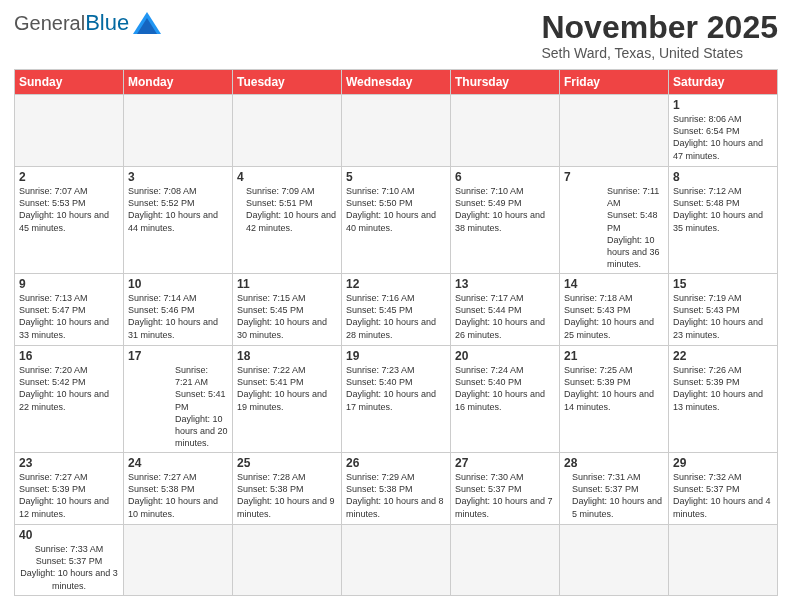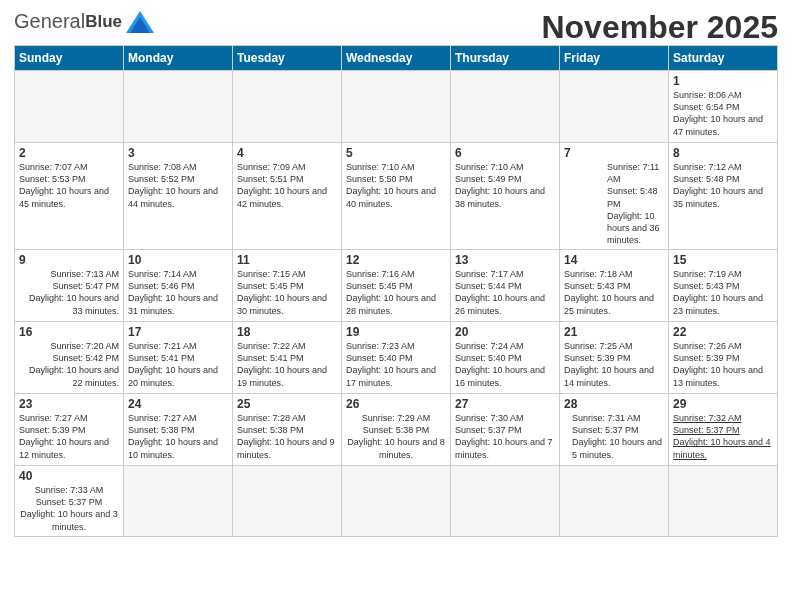--- a/index.html
+++ b/index.html
@@ -13,41 +13,41 @@
     .page {
       width: 792px;
       min-height: 612px;
       background: #fff;
       padding: 10px 14px 10px 14px;
     }
     .header {
       display: flex;
       align-items: flex-start;
       justify-content: space-between;
-      margin-bottom: 0;
+      margin-bottom: 8px;
     }
     .logo-area {
       display: flex;
       flex-direction: column;
       align-items: flex-start;
     }
     .logo-text {
       display: flex;
       align-items: center;
       font-size: 22px;
       font-weight: normal;
     }
     .logo-general {
       color: #555;
       font-size: 20px;
     }
     .logo-blue {
-      color: #404040;
-      font-size: 17px;
-      font-weight: bold;
+      color: #0369a1;
+      font-size: 22px;
+      font-weight: normal;
     }
     .logo-icon {
       margin-left: 4px;
       width: 28px;
       height: 22px;
     }
     .title-area {
       text-align: left;
     }
     .month-title {
@@ -59,21 +59,21 @@
     .subtitle {
       font-size: 14px;
       color: #555;
     }
     .calendar-table {
       width: 100%;
       border-collapse: collapse;
       table-layout: fixed;
     }
     .calendar-table th {
-      background-color: #0369a1;
+      background-color: #ef4444;
       color: #fff;
       font-size: 12px;
       font-weight: bold;
       padding: 5px 4px;
       text-align: left;
       border: 1px solid #ccc;
     }
     .calendar-table td {
       border: 1px solid #ccc;
       vertical-align: top;
@@ -112,20 +112,21 @@
         <span class="logo-general">General</span>
         <span class="logo-blue">Blue</span>
         <svg class="logo-icon" viewBox="0 0 28 22" xmlns="http://www.w3.org/2000/svg">
           <polygon points="0,22 14,0 28,22" fill="#2196F3"></polygon>
           <polygon points="4,22 14,6 24,22" fill="#1565C0"></polygon>
         </svg>
       </div>
     </div>
     <div class="title-area">
       <div class="month-title">November 2025</div>
+      <div class="subtitle">Seth Ward, Texas, United States</div>
     </div>
   </div>
 
   <table class="calendar-table">
     <thead>
       <tr>
         <th>Sunday</th>
         <th>Monday</th>
         <th>Tuesday</th>
         <th>Wednesday</th>
@@ -157,21 +158,21 @@
 Daylight: 10 hours and 45 minutes.</div>
           </td>
           <td>
             <span class="day-number">3</span>
             <div class="day-info" style="white-space: pre-line;">Sunrise: 7:08 AM
 Sunset: 5:52 PM
 Daylight: 10 hours and 44 minutes.</div>
           </td>
           <td>
             <span class="day-number">4</span>
-            <div class="day-info" style="white-space: pre-line;">Sunrise: 7:09 AM
+            <div class="day-info" style="white-space: pre-line; margin-left: 9px;">Sunrise: 7:09 AM
 Sunset: 5:51 PM
 Daylight: 10 hours and 42 minutes.</div>
           </td>
           <td>
             <span class="day-number">5</span>
             <div class="day-info" style="white-space: pre-line;">Sunrise: 7:10 AM
 Sunset: 5:50 PM
 Daylight: 10 hours and 40 minutes.</div>
           </td>
           <td>
@@ -189,21 +190,21 @@
           <td>
             <span class="day-number">8</span>
             <div class="day-info" style="white-space: pre-line;">Sunrise: 7:12 AM
 Sunset: 5:48 PM
 Daylight: 10 hours and 35 minutes.</div>
           </td>
         </tr>
         <tr>
           <td>
             <span class="day-number">9</span>
-            <div class="day-info" style="white-space: pre-line; text-align: right;">Sunrise: 7:13 AM
+            <div class="day-info" style="white-space: pre-line;">Sunrise: 7:13 AM
 Sunset: 5:47 PM
 Daylight: 10 hours and 33 minutes.</div>
           </td>
           <td>
             <span class="day-number">10</span>
             <div class="day-info" style="white-space: pre-line;">Sunrise: 7:14 AM
 Sunset: 5:46 PM
 Daylight: 10 hours and 31 minutes.</div>
           </td>
           <td>
@@ -233,27 +234,27 @@
           <td>
             <span class="day-number">15</span>
             <div class="day-info" style="white-space: pre-line;">Sunrise: 7:19 AM
 Sunset: 5:43 PM
 Daylight: 10 hours and 23 minutes.</div>
           </td>
         </tr>
         <tr>
           <td>
             <span class="day-number">16</span>
-            <div class="day-info" style="white-space: pre-line; text-align: right;">Sunrise: 7:20 AM
+            <div class="day-info" style="white-space: pre-line;">Sunrise: 7:20 AM
 Sunset: 5:42 PM
 Daylight: 10 hours and 22 minutes.</div>
           </td>
           <td>
             <span class="day-number">17</span>
-            <div class="day-info" style="white-space: pre-line;">Sunrise: 7:21 AM
+            <div class="day-info" style="white-space: pre-line; margin-left: 47px;">Sunrise: 7:21 AM
 Sunset: 5:41 PM
 Daylight: 10 hours and 20 minutes.</div>
           </td>
           <td>
             <span class="day-number">18</span>
             <div class="day-info" style="white-space: pre-line;">Sunrise: 7:22 AM
 Sunset: 5:41 PM
 Daylight: 10 hours and 19 minutes.</div>
           </td>
           <td>
@@ -295,39 +296,39 @@
 Daylight: 10 hours and 10 minutes.</div>
           </td>
           <td>
             <span class="day-number">25</span>
             <div class="day-info" style="white-space: pre-line;">Sunrise: 7:28 AM
 Sunset: 5:38 PM
 Daylight: 10 hours and 9 minutes.</div>
           </td>
           <td>
             <span class="day-number">26</span>
-            <div class="day-info" style="white-space: pre-line; text-align: center;">Sunrise: 7:29 AM
+            <div class="day-info" style="white-space: pre-line;">Sunrise: 7:29 AM
 Sunset: 5:38 PM
 Daylight: 10 hours and 8 minutes.</div>
           </td>
           <td>
             <span class="day-number">27</span>
             <div class="day-info" style="white-space: pre-line;">Sunrise: 7:30 AM
 Sunset: 5:37 PM
 Daylight: 10 hours and 7 minutes.</div>
           </td>
           <td>
             <span class="day-number">28</span>
             <div class="day-info" style="white-space: pre-line; margin-left: 8px;">Sunrise: 7:31 AM
 Sunset: 5:37 PM
 Daylight: 10 hours and 5 minutes.</div>
           </td>
           <td>
             <span class="day-number">29</span>
-            <div class="day-info" style="white-space: pre-line; text-decoration: underline;">Sunrise: 7:32 AM
+            <div class="day-info" style="white-space: pre-line;">Sunrise: 7:32 AM
 Sunset: 5:37 PM
 Daylight: 10 hours and 4 minutes.</div>
           </td>
         </tr>
         <tr class="last-row">
           <td>
             <span class="day-number">40</span>
             <div class="day-info" style="white-space: pre-line; text-align: center;">Sunrise: 7:33 AM
 Sunset: 5:37 PM
 Daylight: 10 hours and 3 minutes.</div>

